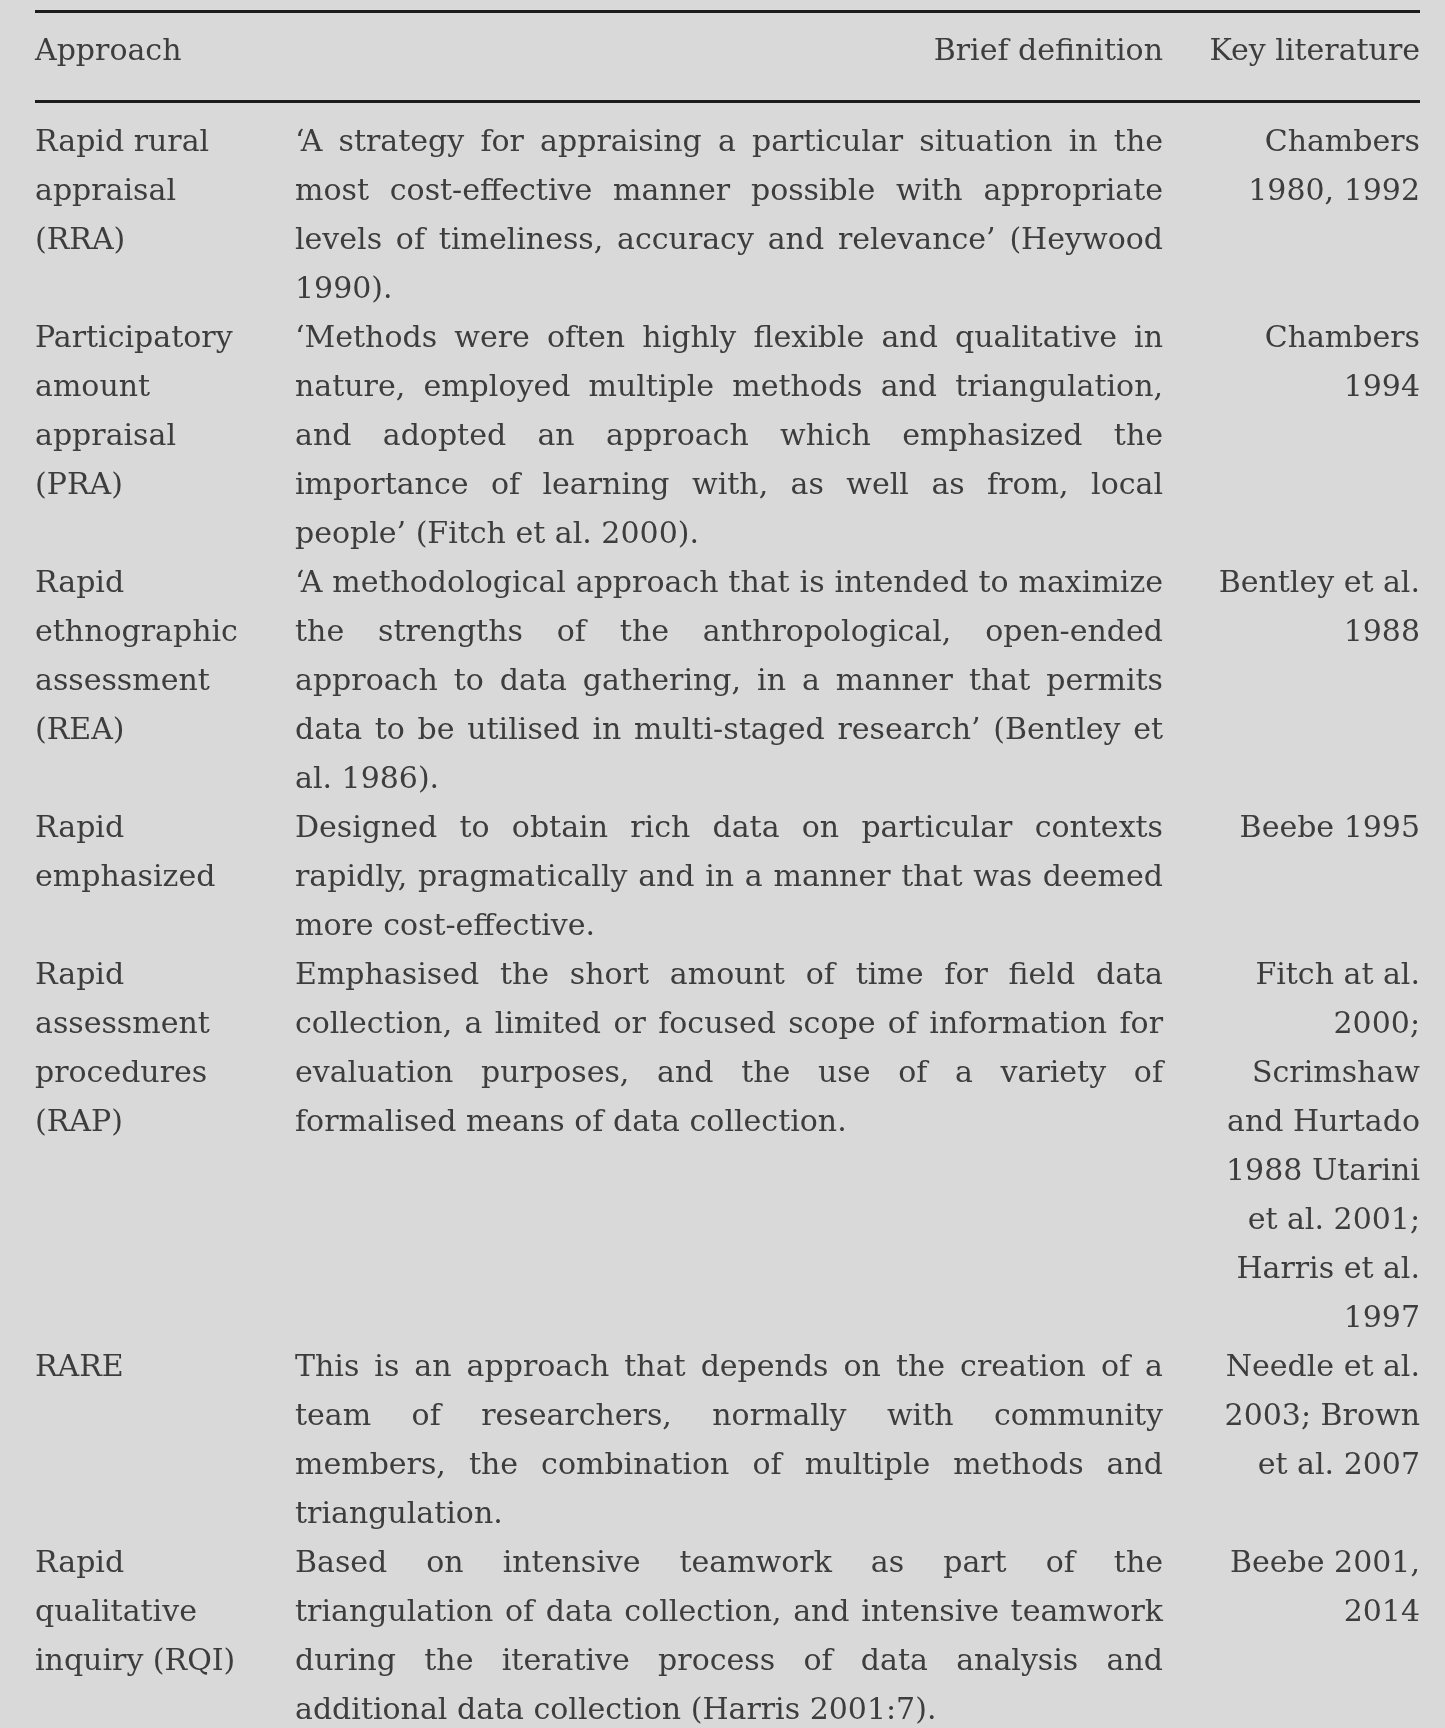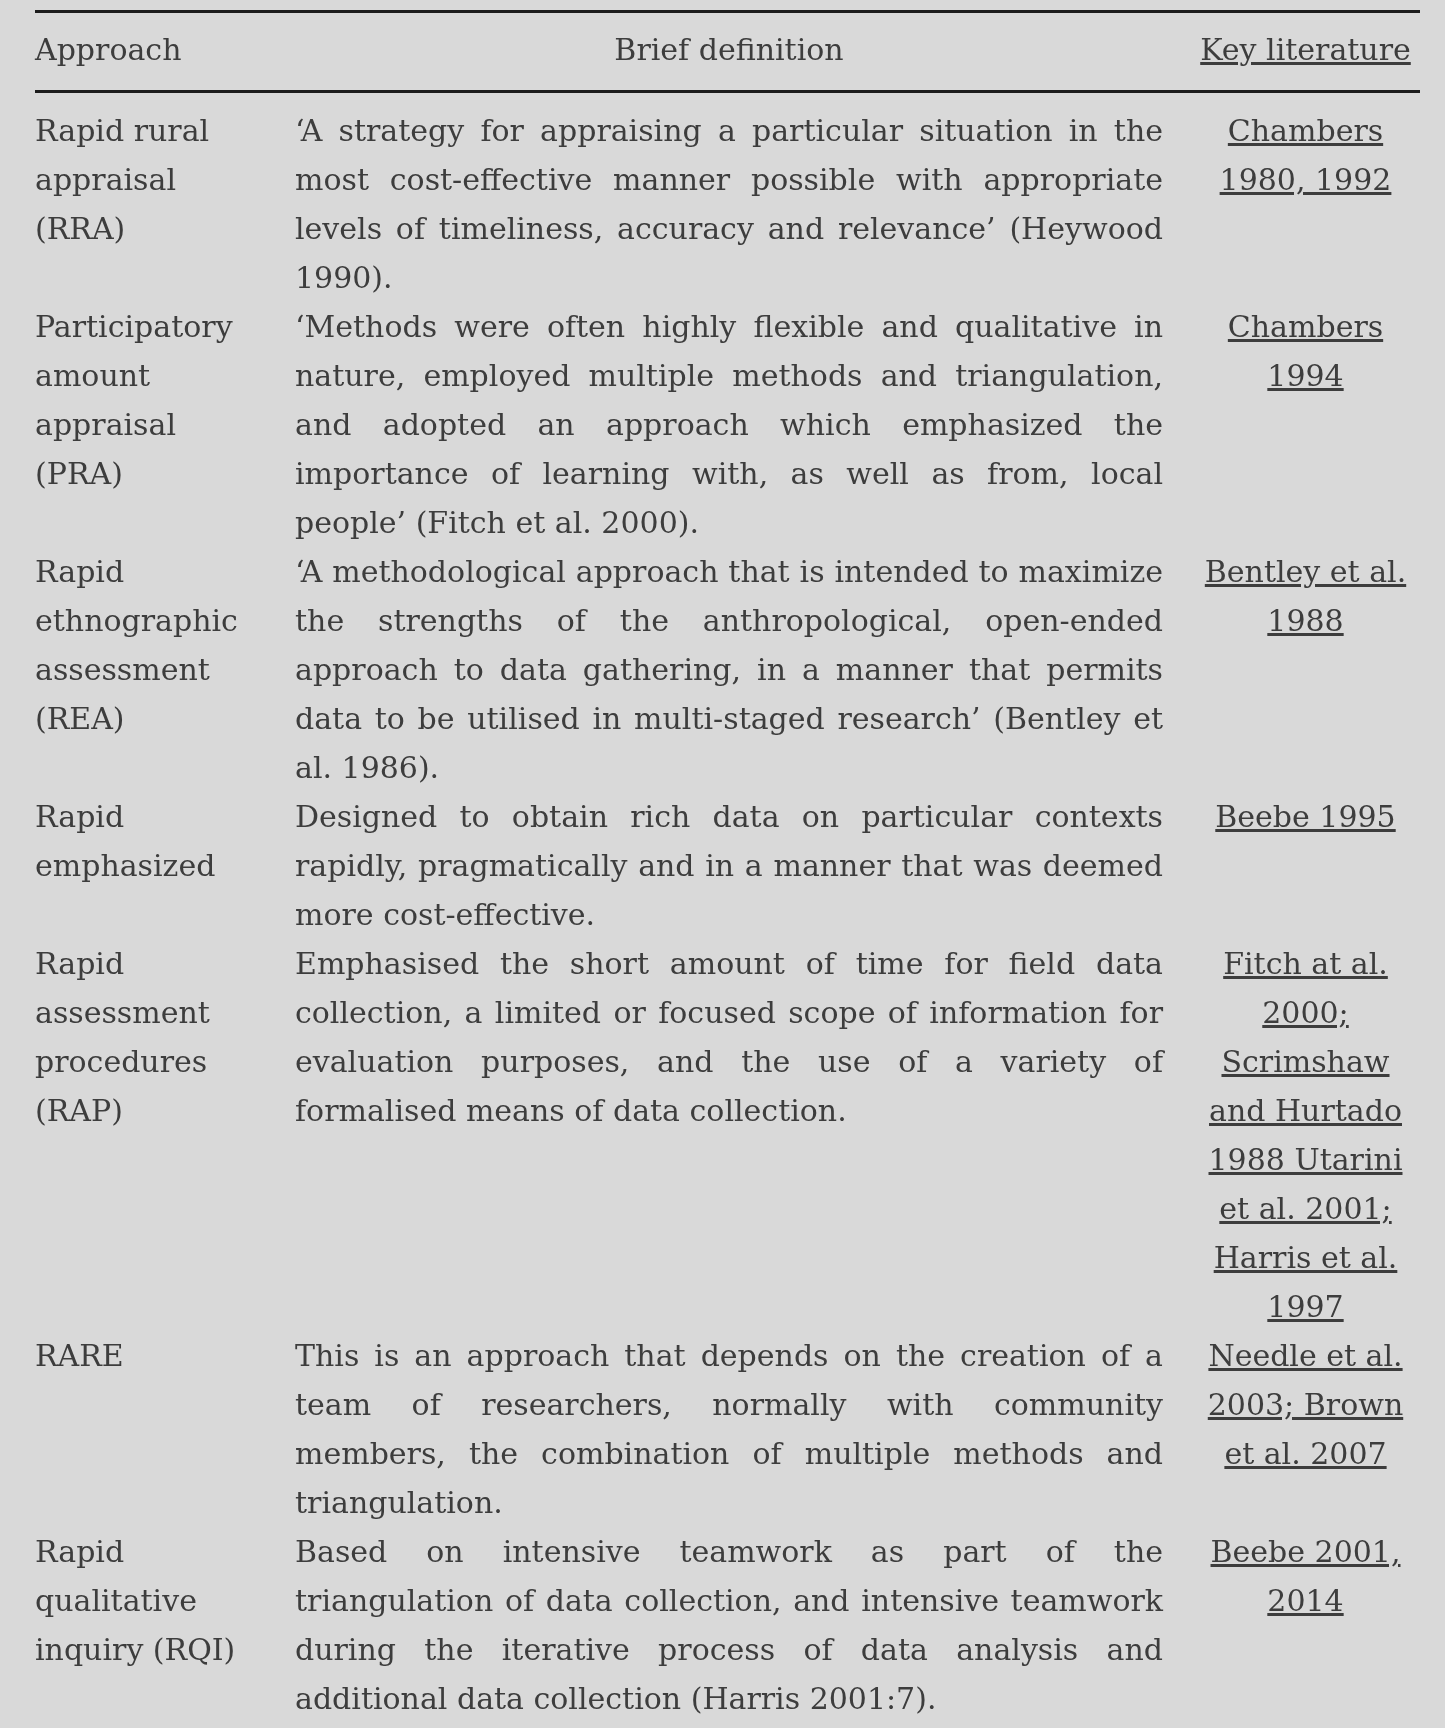--- a/index.html
+++ b/index.html
@@ -29,52 +29,51 @@
     border-top: 3px solid #1c1c1c;
     margin: 0;
   }
   .grid-row {
     display: grid;
     grid-template-columns: 232px 868px 1fr;
     column-gap: 28px;
     align-items: start;
   }
   .header-row {
-    padding: 12px 0 16px 0;
+    padding: 12px 0 26px 0;
     font-size: 31px;
     line-height: 40px;
   }
   .body {
     padding-top: 13px;
     padding-bottom: 20px;
   }
   .cell {
     font-size: 30px;
     line-height: 49px;
   }
   .cell-approach {
     text-align: left;
   }
   .cell-definition {
     text-align: justify;
   }
   .cell-literature {
-    text-align: center;
-    text-decoration: underline;
+    text-align: right;
   }
 </style>
 </head>
 <body>
 
 <div class="table-wrap">
   <hr class="rule-top">
 
   <div class="grid-row header-row">
     <div class="cell cell-approach">Approach</div>
-    <div class="cell cell-definition" style="text-align:center">Brief definition</div>
+    <div class="cell cell-definition" style="text-align:right">Brief definition</div>
     <div class="cell cell-literature">Key literature</div>
   </div>
 
   <hr class="rule-header">
 
   <div class="body">
 
     <div class="grid-row">
       <div class="cell cell-approach">Rapid rural appraisal (RRA)</div>
       <div class="cell cell-definition">‘A strategy for appraising a particular situation in the most cost-effective manner possible with appropriate levels of timeliness, accuracy and relevance’ (Heywood 1990).</div>

